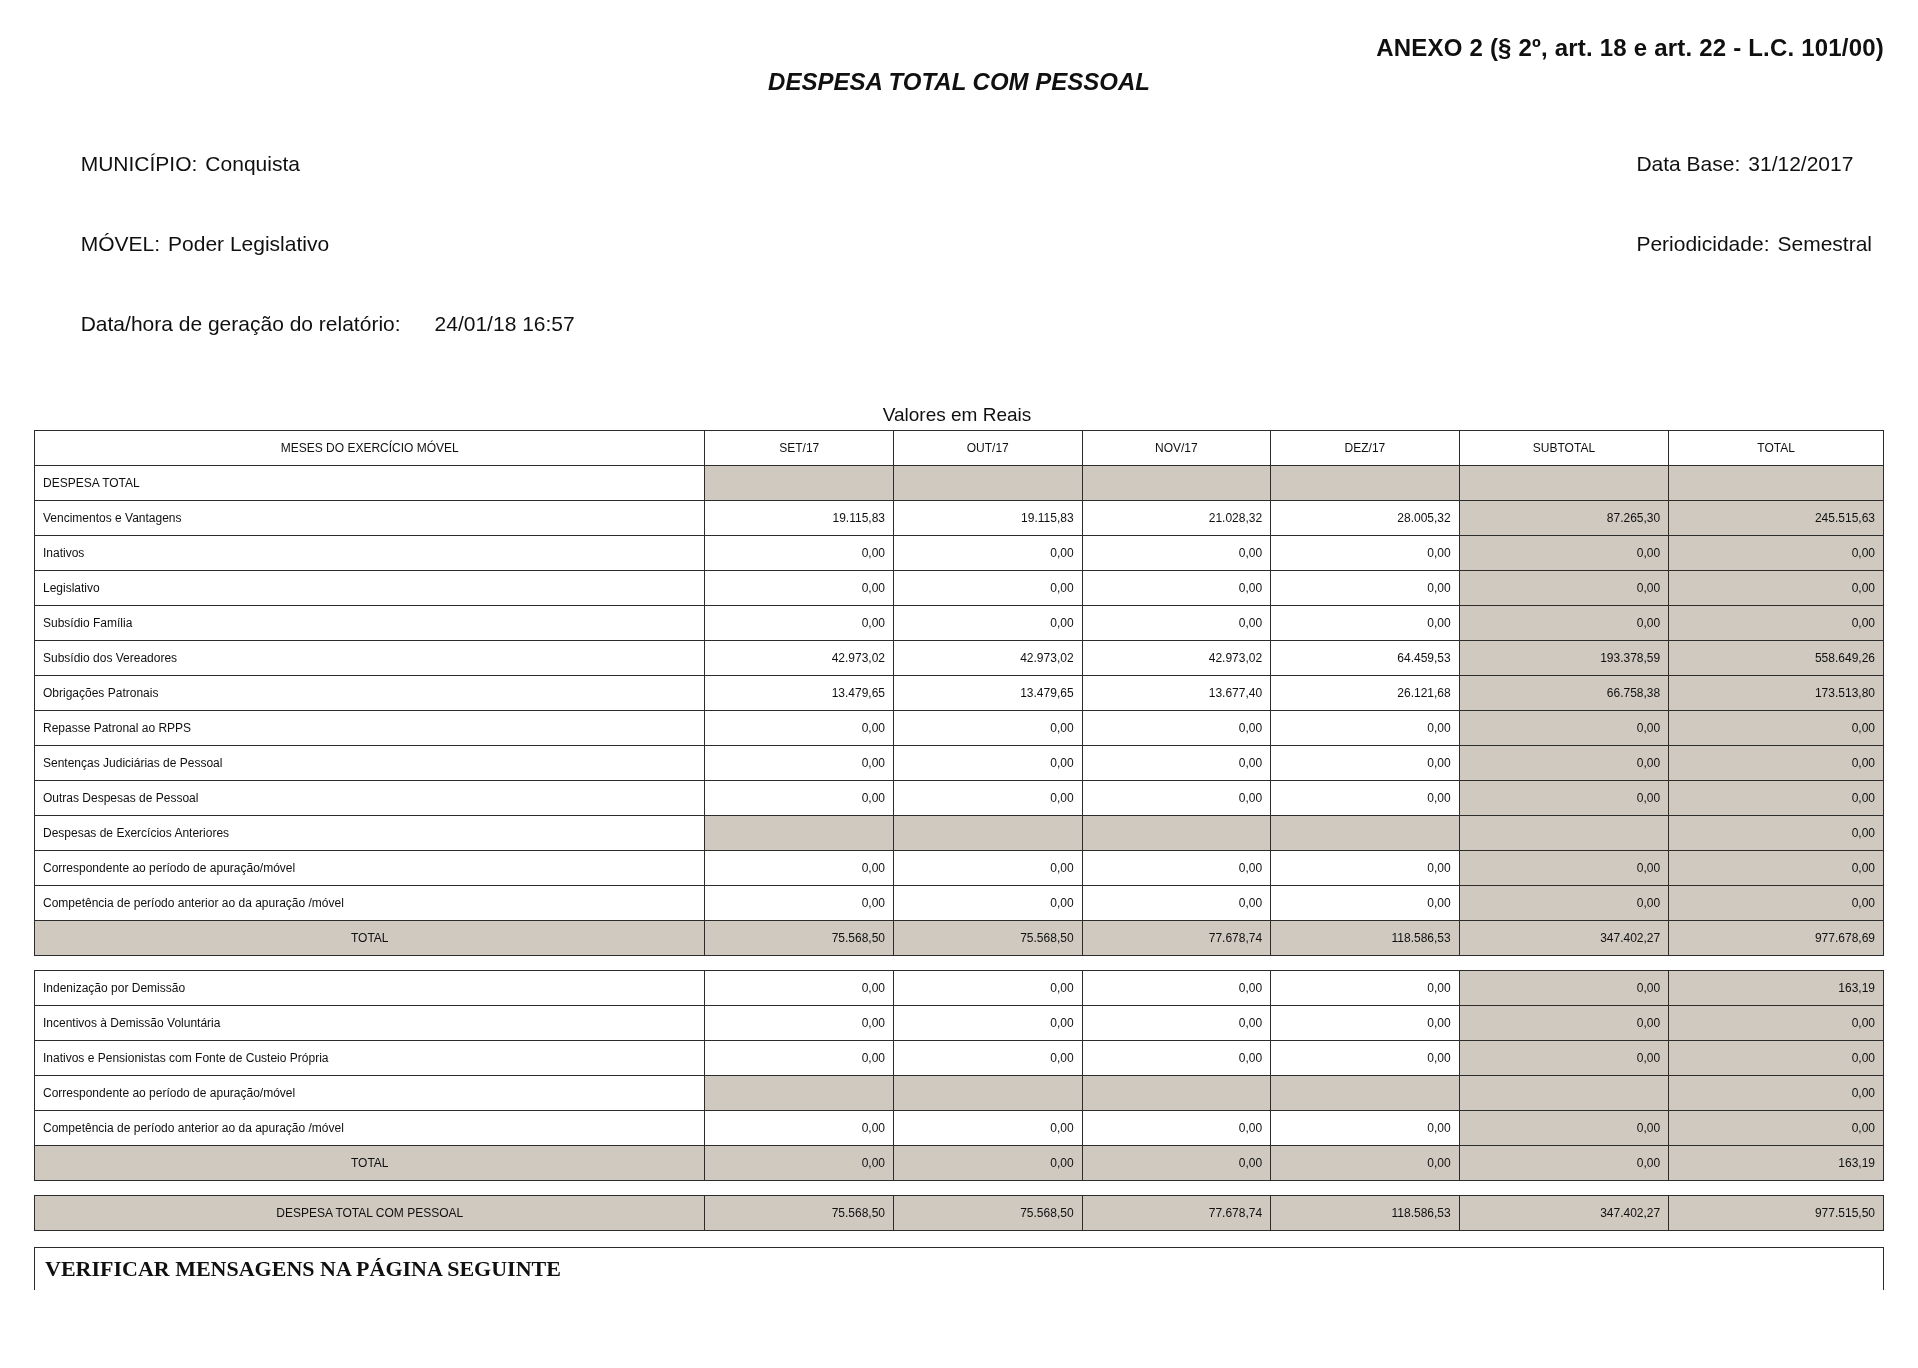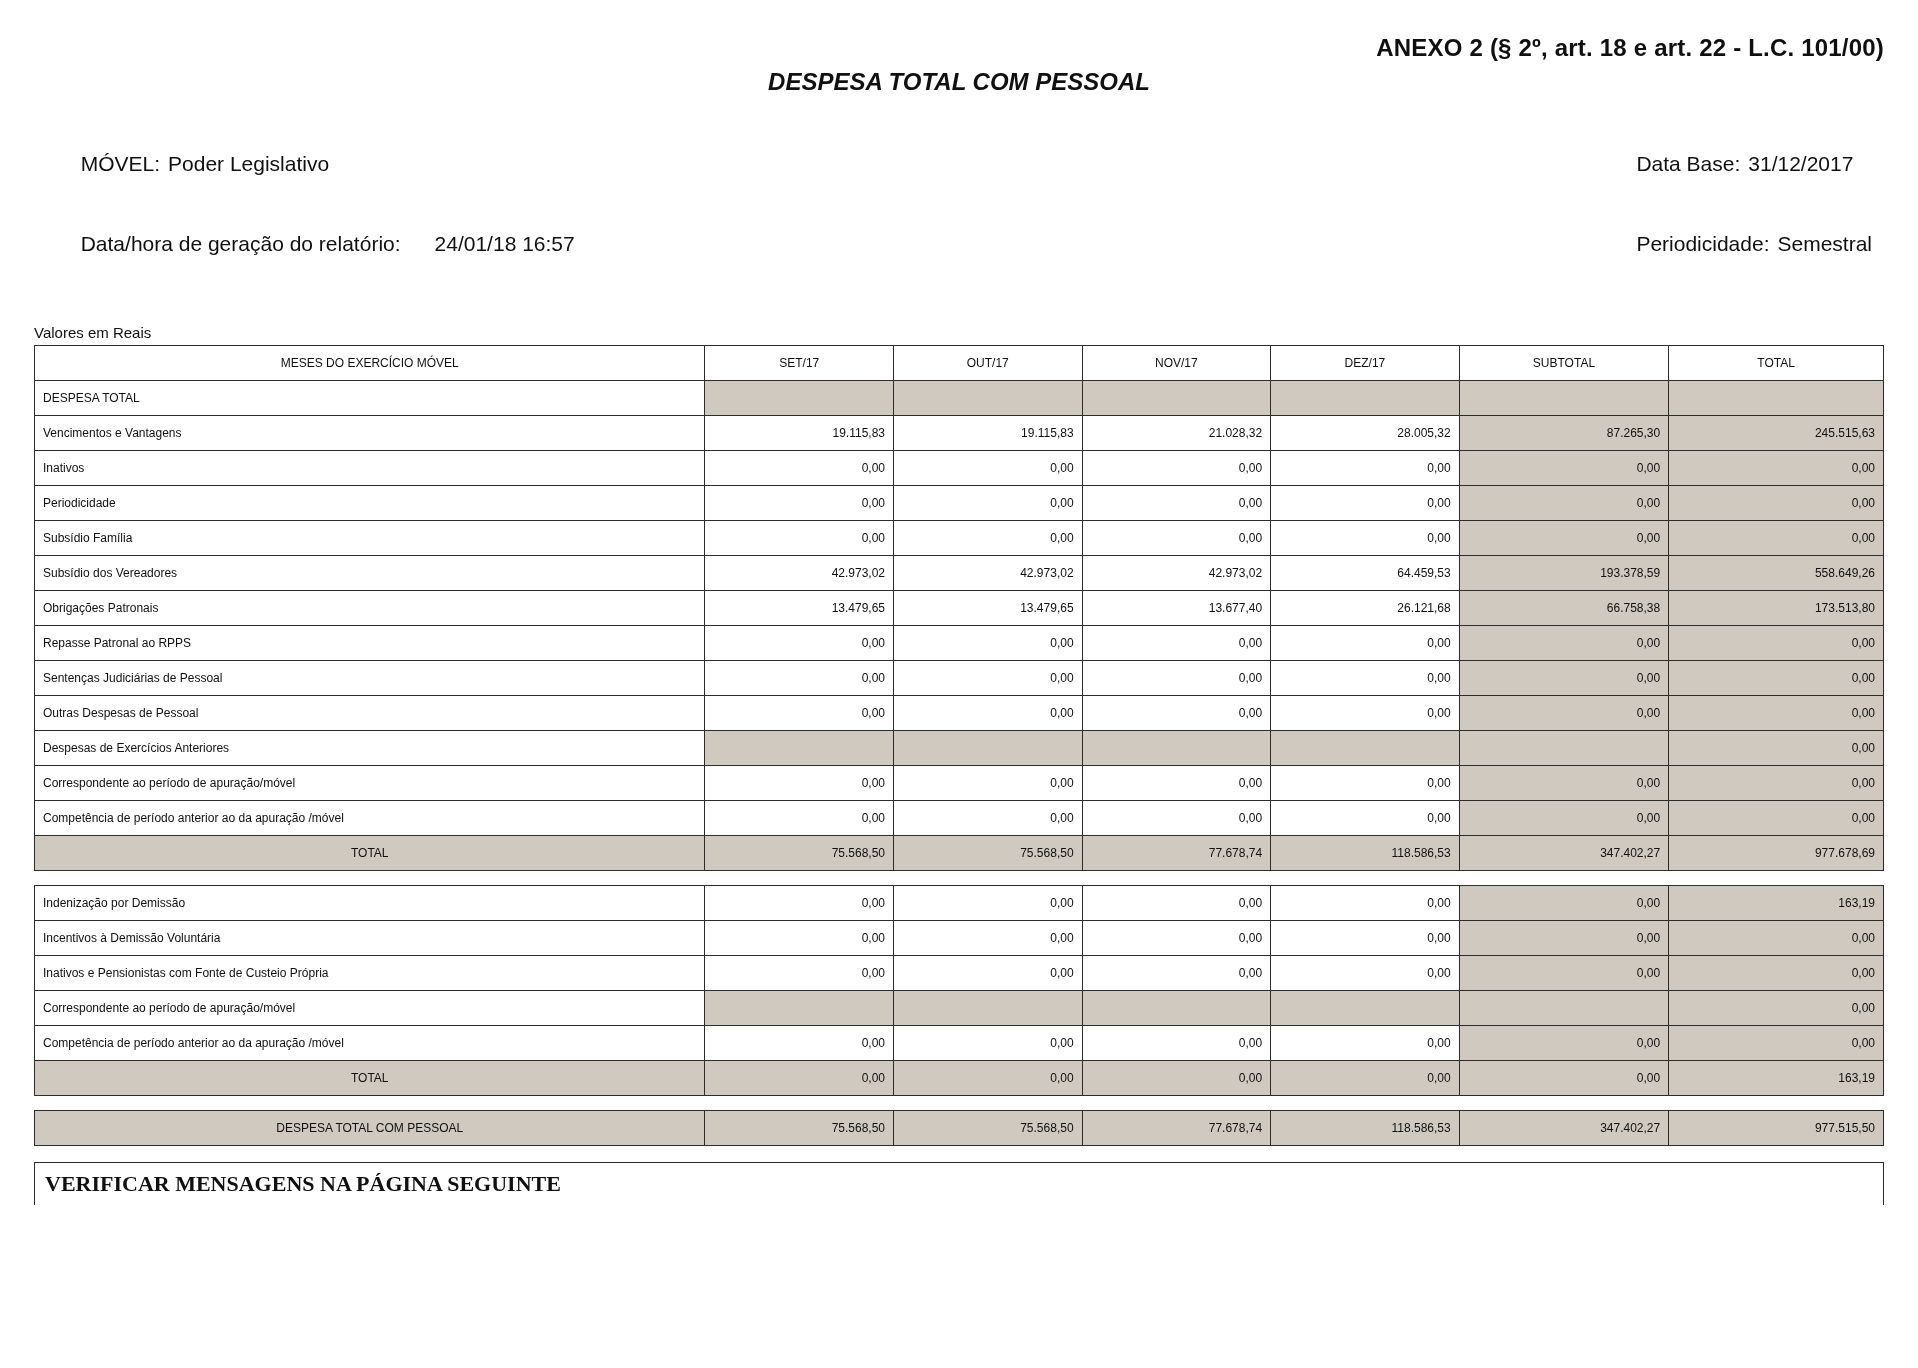--- a/index.html
+++ b/index.html
@@ -48,22 +48,22 @@
   .meta-right {
     text-align: left;
     padding-right: 12px;
   }
   .meta-label { }
   .meta-value { }
   .gap-sm { display: inline-block; width: 8px; }
   .gap-lg { display: inline-block; width: 34px; }
 
   .valores {
-    text-align: left;
-    font-size: 15px;
+    text-align: center;
+    font-size: 19px;
     margin-top: 36px;
     margin-bottom: 4px;
     padding-right: 4px;
   }
 
   
   table.grid {
     border-collapse: collapse;
     table-layout: fixed;
     width: 100%;
@@ -102,20 +102,23 @@
 <body>
 
 <div class="page">
 
   <div class="doc-title">ANEXO 2 (§ 2º, art. 18 e art. 22 - L.C. 101/00)</div>
   <div class="doc-subtitle">DESPESA TOTAL COM PESSOAL</div>
 
   <div class="meta">
     <div class="meta-left">
       <div>
+        <span class="meta-label">MUNICÍPIO:</span><span class="gap-sm"></span><span class="meta-value">Conquista</span>
+      </div>
+      <div>
         <span class="meta-label">MÓVEL:</span><span class="gap-sm"></span><span class="meta-value">Poder Legislativo</span>
       </div>
       <div>
         <span class="meta-label">Data/hora de geração do relatório:</span><span class="gap-lg"></span><span class="meta-value">24/01/18 16:57</span>
       </div>
     </div>
     <div class="meta-right">
       <div>
         <span class="meta-label">Data Base:</span><span class="gap-sm"></span><span class="meta-value">31/12/2017</span>
       </div>
@@ -171,21 +174,21 @@
       <tr>
         <td>Inativos</td>
         <td class="num">0,00</td>
         <td class="num">0,00</td>
         <td class="num">0,00</td>
         <td class="num">0,00</td>
         <td class="num shade">0,00</td>
         <td class="num shade">0,00</td>
       </tr>
       <tr>
-        <td>Periodicidade</td>
+        <td>Legislativo</td>
         <td class="num">0,00</td>
         <td class="num">0,00</td>
         <td class="num">0,00</td>
         <td class="num">0,00</td>
         <td class="num shade">0,00</td>
         <td class="num shade">0,00</td>
       </tr>
       <tr>
         <td>Subsídio Família</td>
         <td class="num">0,00</td>

